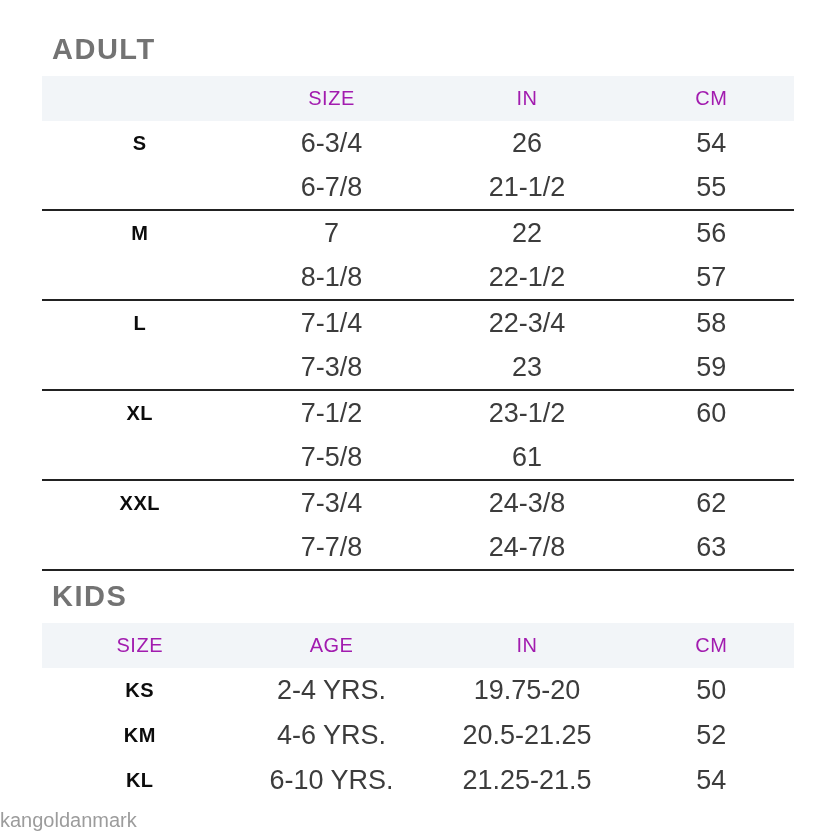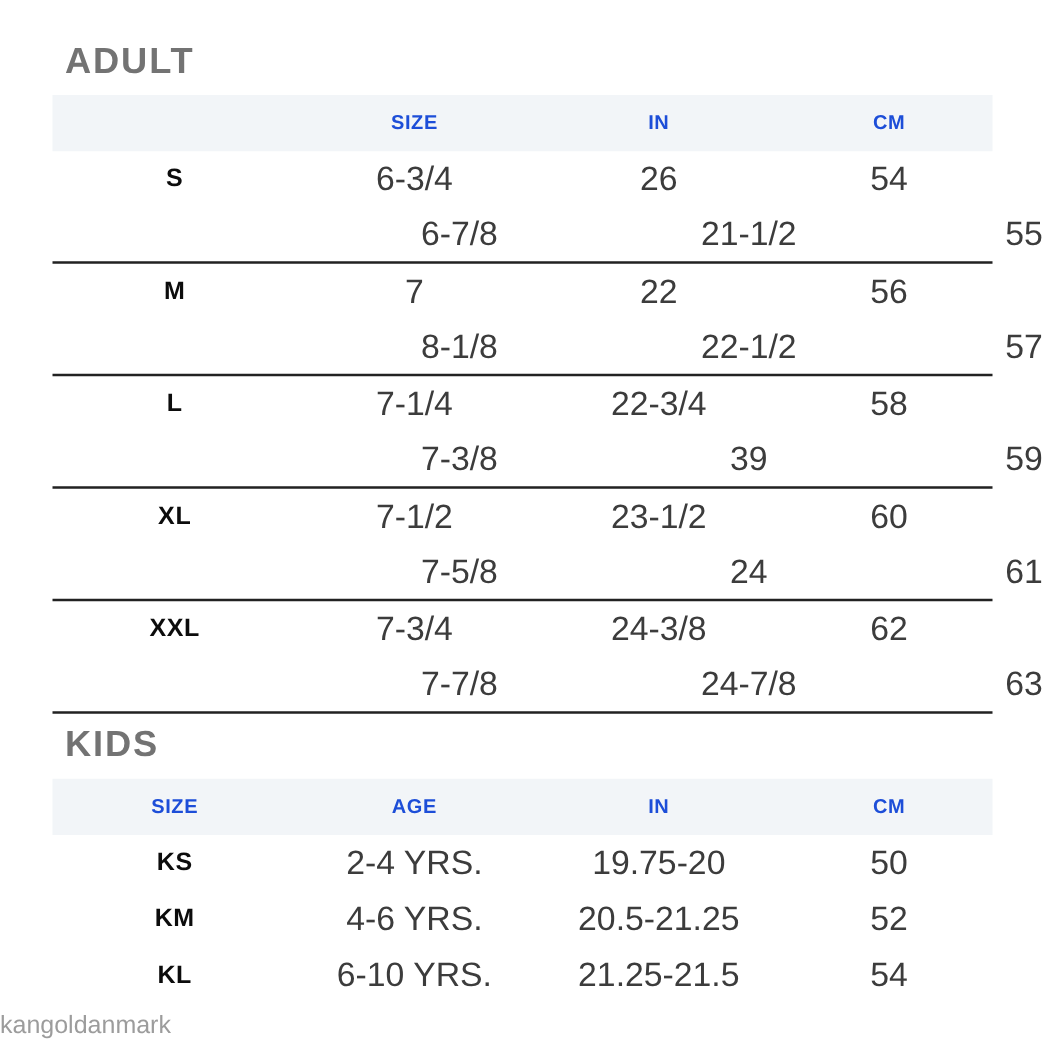--- a/index.html
+++ b/index.html
@@ -29,33 +29,33 @@
   }
   .hrow {
     display: grid;
     grid-template-columns: 26% 25% 27% 22%;
     height: 45px;
     align-items: center;
     background: #f2f5f8;
   }
   .hcell {
     text-align: center;
-    font-weight: 700;
-    font-size: 16px;
+    font-weight: 400;
+    font-size: 20px;
     letter-spacing: 0.5px;
-    color: #1d4ed8;
+    color: #a21caf;
   }
   .row {
     display: grid;
     grid-template-columns: 26% 25% 27% 22%;
     height: 44px;
     align-items: center;
   }
   .kids-table .row { height: 45px; }
-  .row.sep { border-bottom: 2px solid #222222; gap: 36px; }
+  .row.sep { border-bottom: 2px solid #222222; }
   .label {
     text-align: center;
     font-weight: 700;
     font-size: 20px;
     letter-spacing: 0.5px;
     color: #0c0c0c;
   }
   .val {
     text-align: center;
     font-weight: 400;
@@ -111,34 +111,33 @@
 
   <div class="row">
     <div class="label">L</div>
     <div class="val">7-1/4</div>
     <div class="val">22-3/4</div>
     <div class="val">58</div>
   </div>
   <div class="row sep">
     <div class="label"></div>
     <div class="val">7-3/8</div>
-    <div class="val">39</div>
+    <div class="val">23</div>
     <div class="val">59</div>
   </div>
 
   <div class="row">
     <div class="label">XL</div>
     <div class="val">7-1/2</div>
     <div class="val">23-1/2</div>
     <div class="val">60</div>
   </div>
   <div class="row sep">
     <div class="label"></div>
     <div class="val">7-5/8</div>
-    <div class="val">24</div>
     <div class="val">61</div>
   </div>
 
   <div class="row">
     <div class="label">XXL</div>
     <div class="val">7-3/4</div>
     <div class="val">24-3/8</div>
     <div class="val">62</div>
   </div>
   <div class="row sep">

